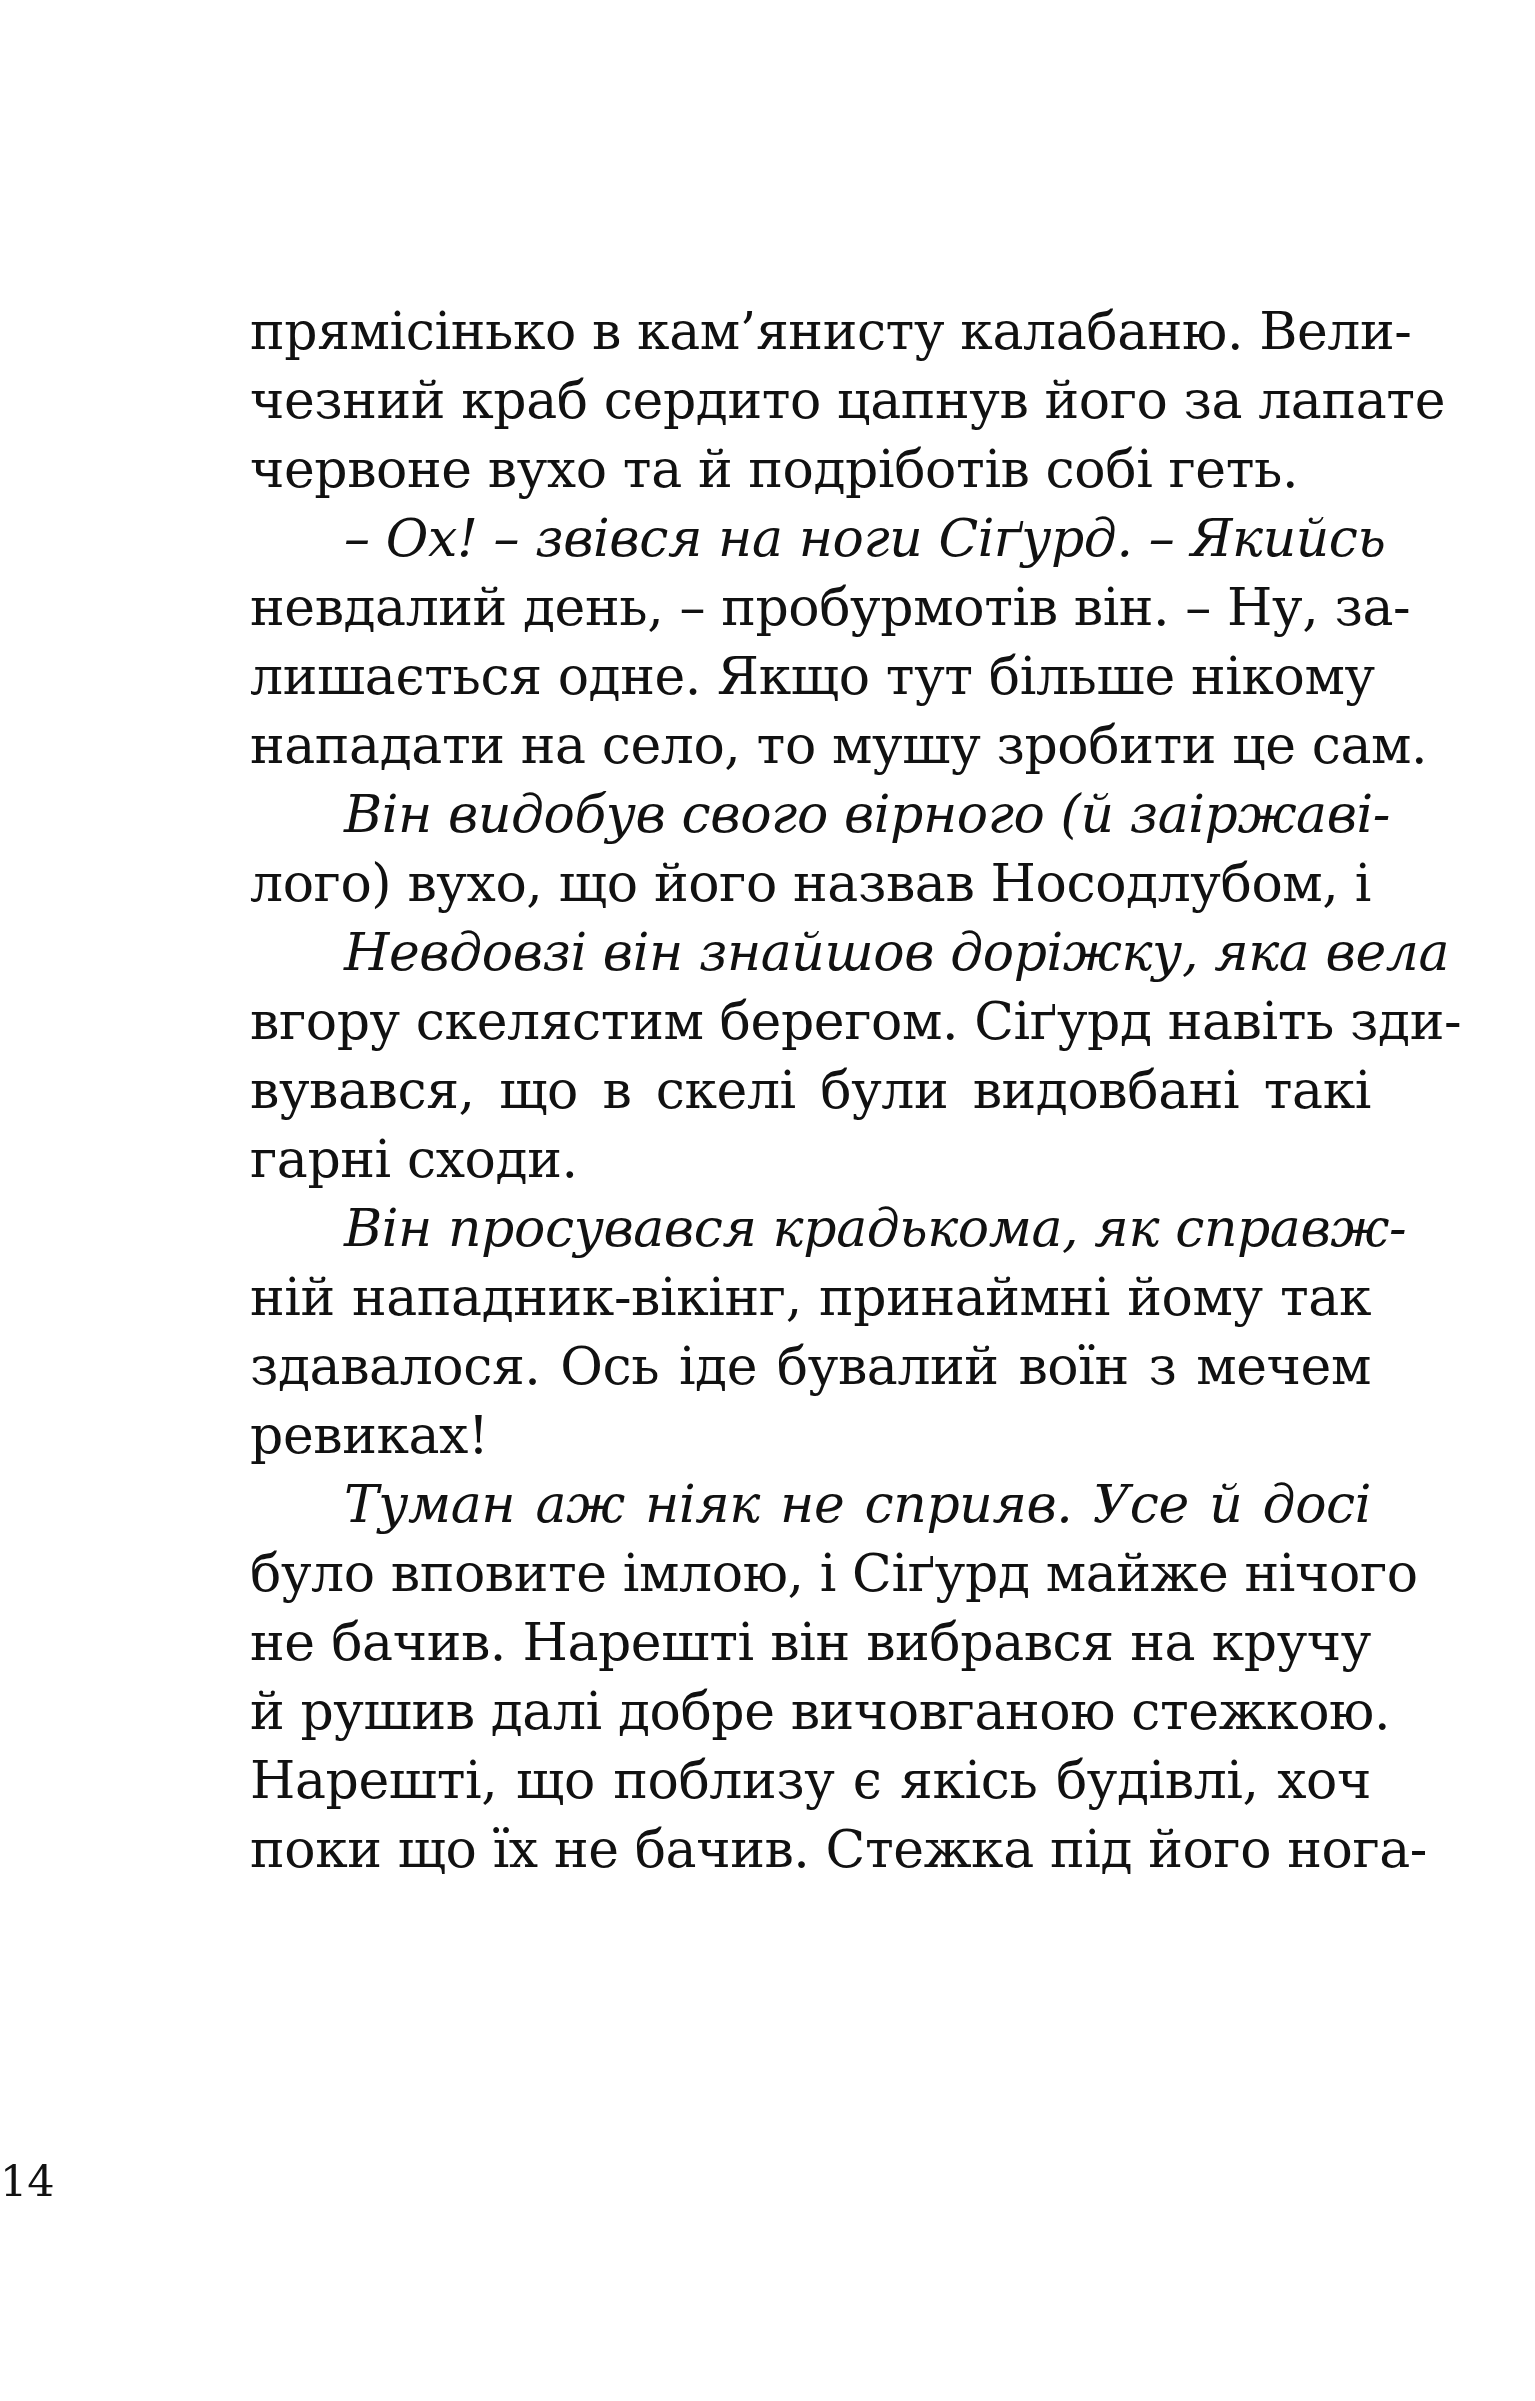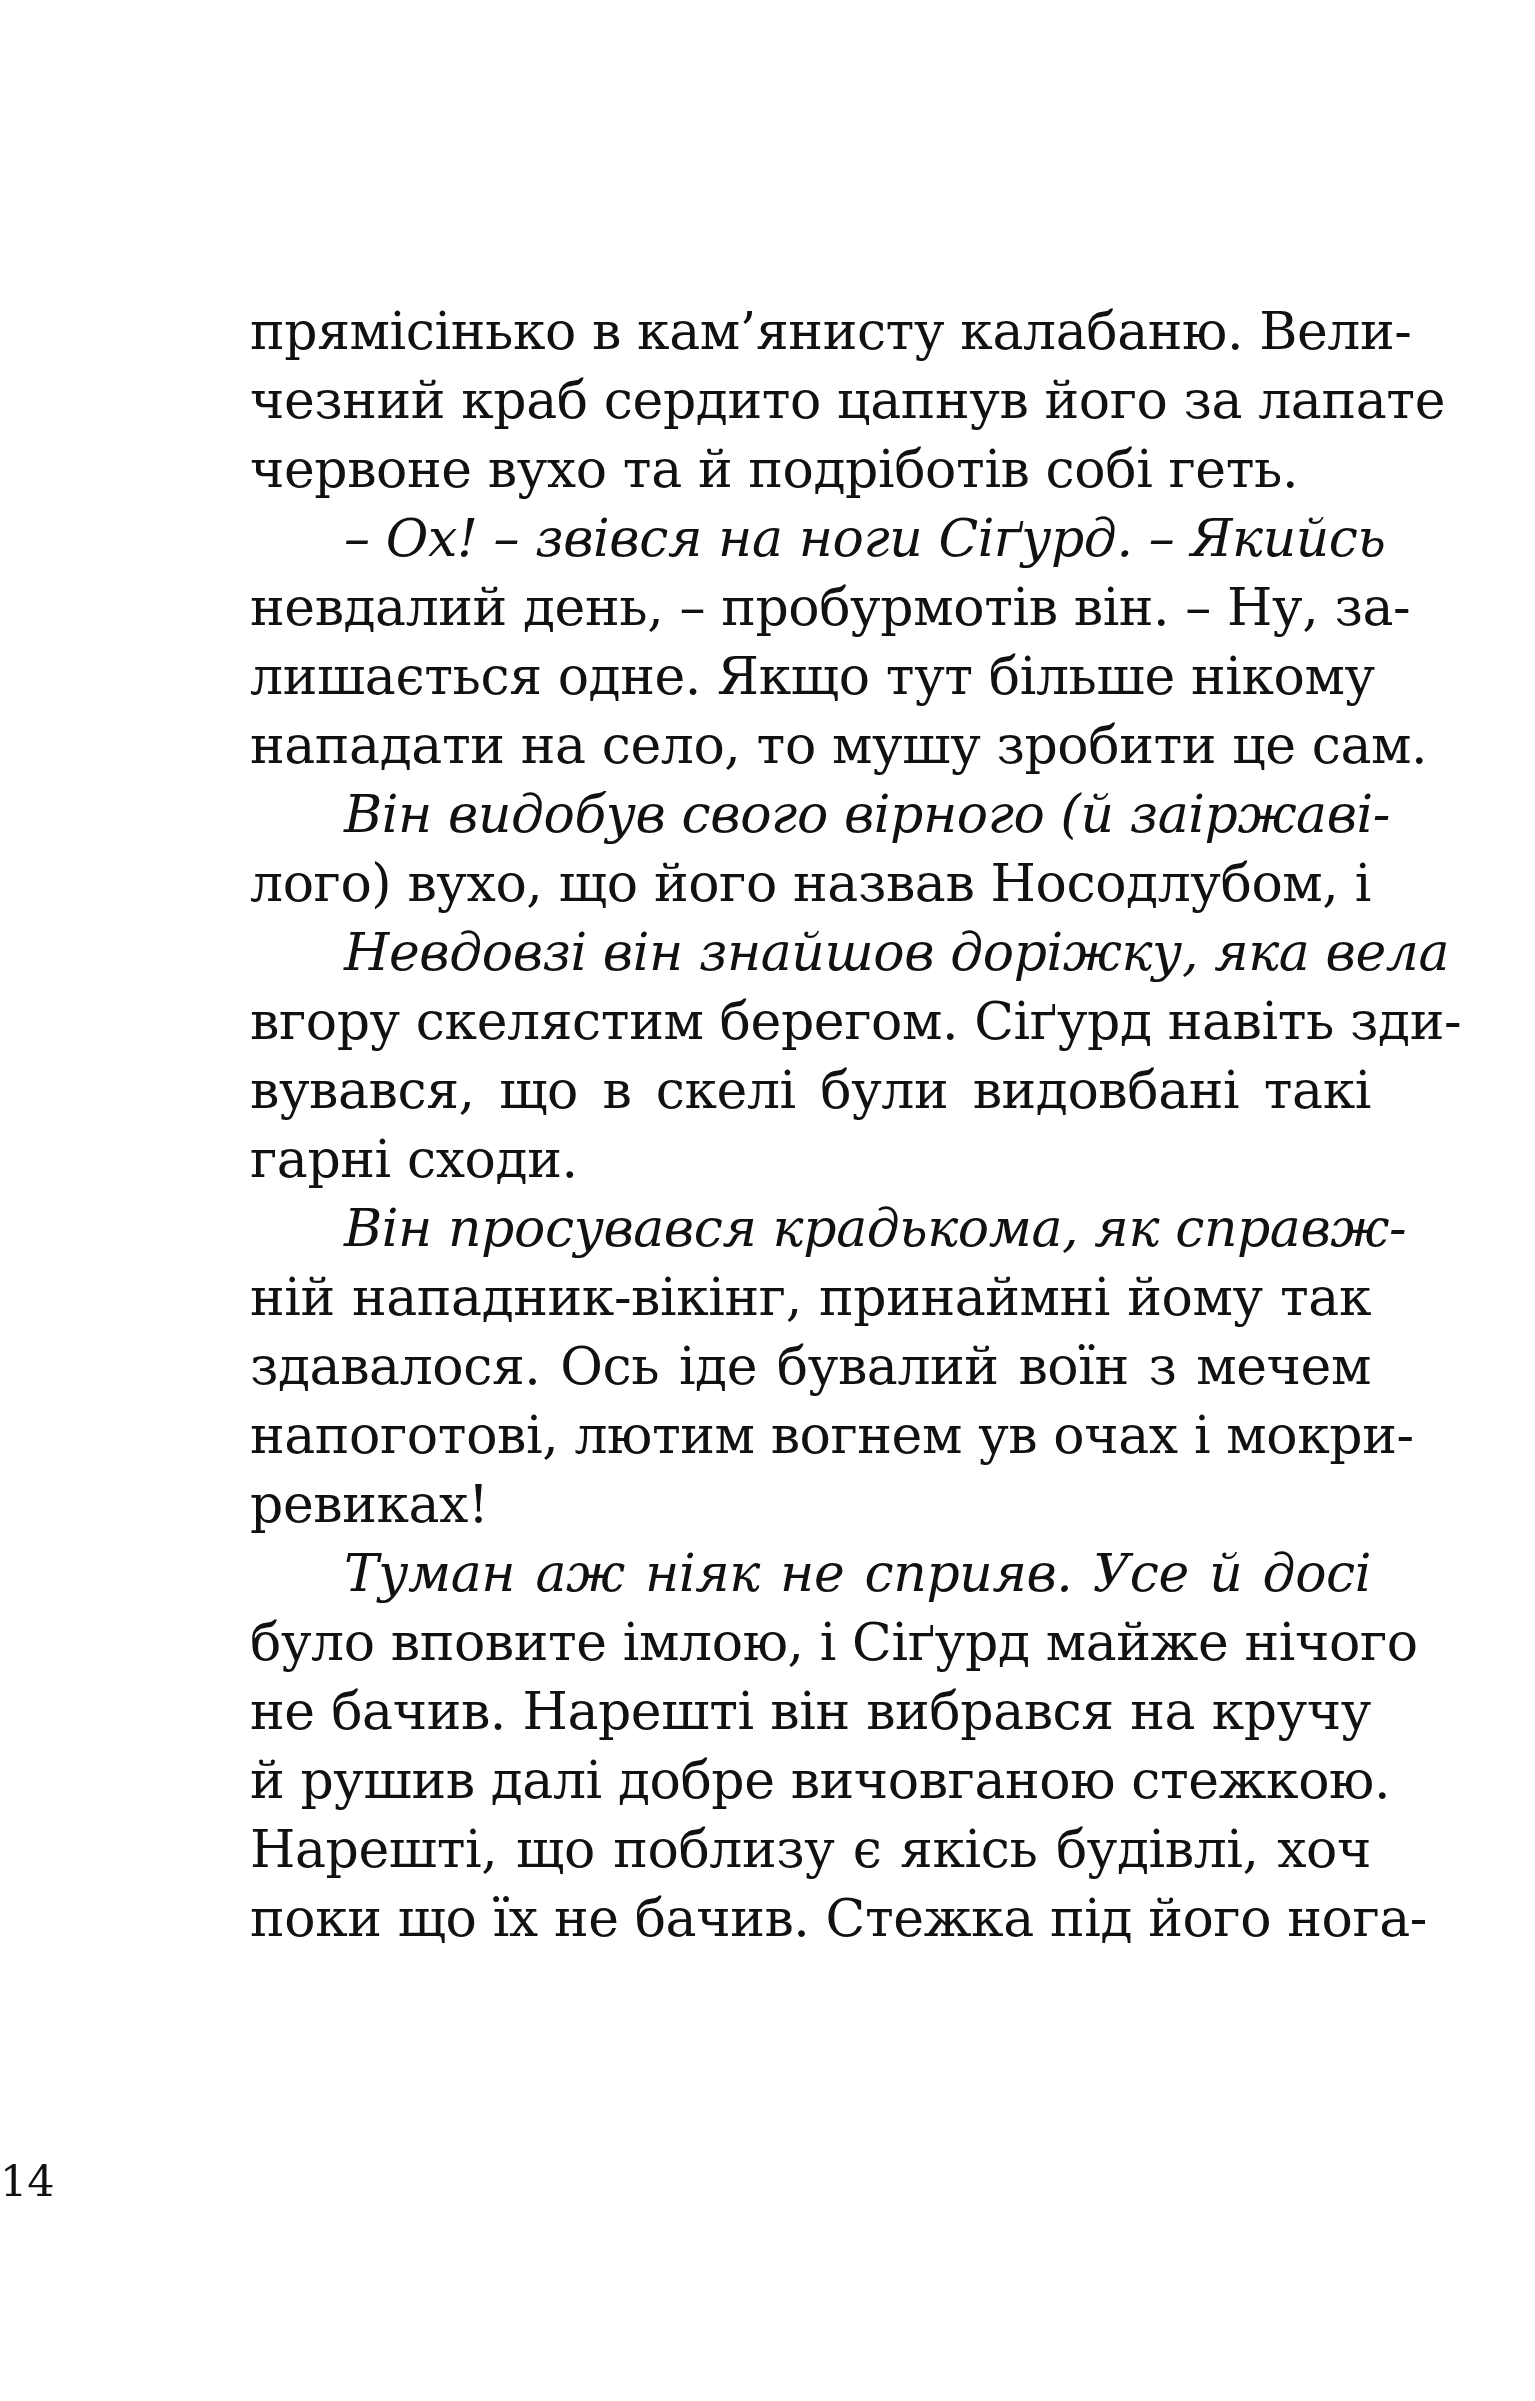--- a/index.html
+++ b/index.html
@@ -61,21 +61,20 @@
   <span class="line last">нападати на село, то мушу зробити це сам.</span>
   <span class="line indent">Він видобув свого вірного (й заіржаві-</span>
   <span class="line">лого) вухо, що його назвав Носодлубом, і</span>
   <span class="line indent">Невдовзі він знайшов доріжку, яка вела</span>
   <span class="line">вгору скелястим берегом. Сіґурд навіть зди-</span>
   <span class="line">вувався, що в скелі були видовбані такі</span>
   <span class="line last">гарні сходи.</span>
   <span class="line indent">Він просувався крадькома, як справж-</span>
   <span class="line">ній нападник-вікінг, принаймні йому так</span>
   <span class="line">здавалося. Ось іде бувалий воїн з мечем</span>
-  <span class="line">напоготові, лютим вогнем ув очах і мокри-</span>
   <span class="line last">ревиках!</span>
   <span class="line indent">Туман аж ніяк не сприяв. Усе й досі</span>
   <span class="line">було вповите імлою, і Сіґурд майже нічого</span>
   <span class="line">не бачив. Нарешті він вибрався на кручу</span>
   <span class="line">й рушив далі добре вичовганою стежкою.</span>
   <span class="line">Нарешті, що поблизу є якісь будівлі, хоч</span>
   <span class="line">поки що їх не бачив. Стежка під його нога-</span>
 </div>
 
 <div class="page-number">14</div>

